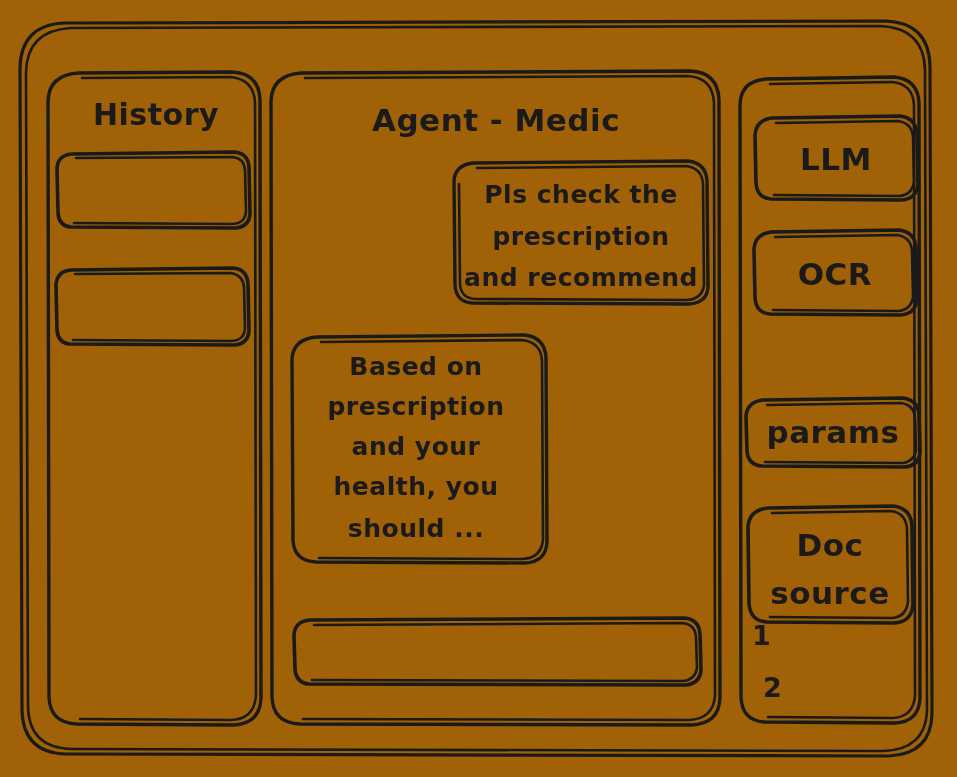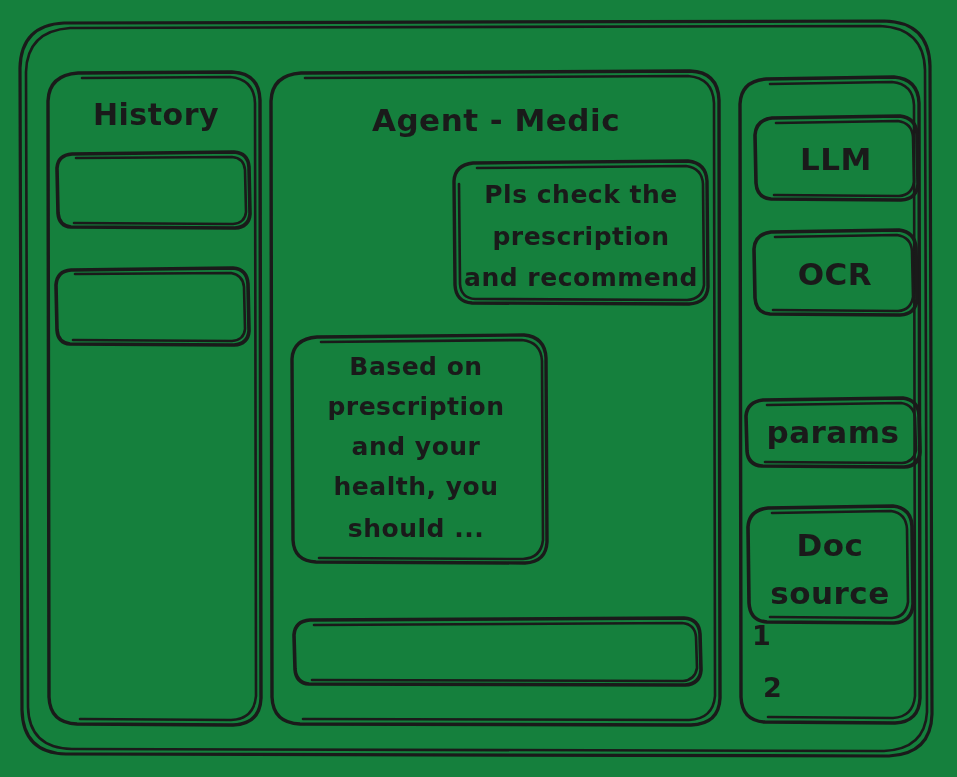--- a/index.html
+++ b/index.html
@@ -4,21 +4,21 @@
 <style>
   html, body {
     margin: 0;
     padding: 0;
     background: #ffffff;
   }
   #root {
     position: relative;
     width: 957px;
     height: 777px;
-    background: #15803d;
+    background: #a16207;
     overflow: hidden;
     font-family: "DejaVu Sans", sans-serif;
   }
   
   #sketch {
     position: absolute;
     left: 0; top: 0;
     width: 957px;
     height: 777px;
   }

